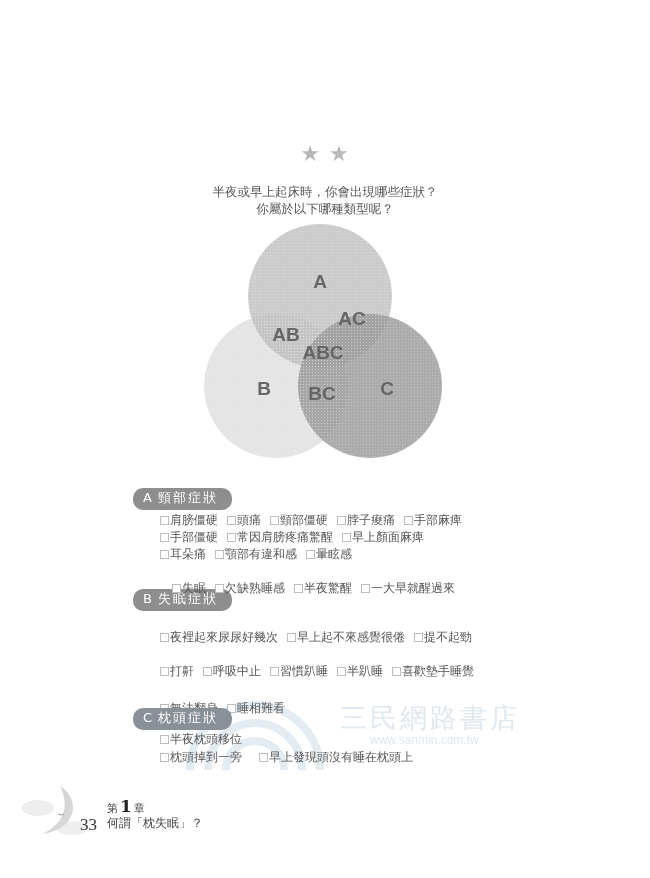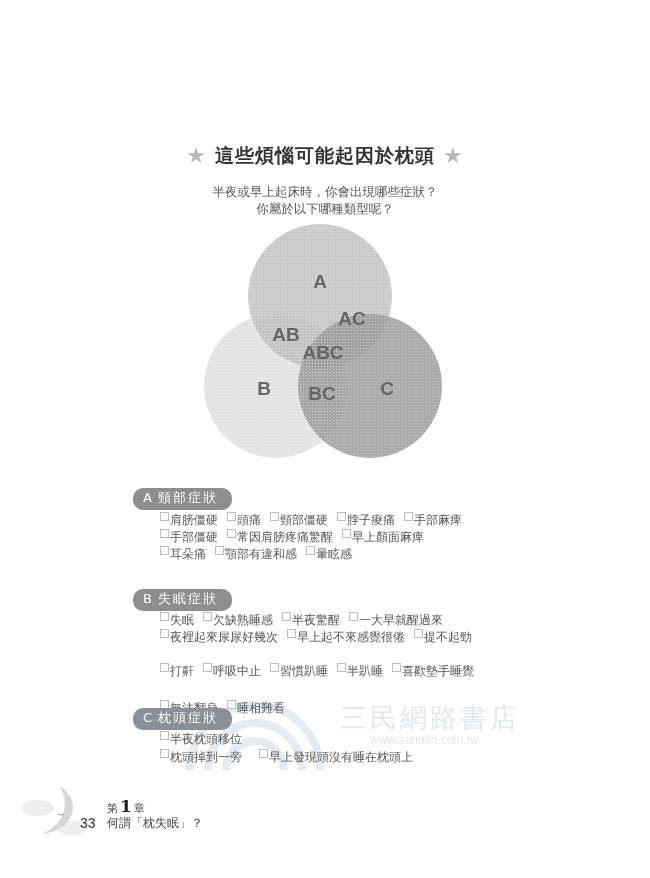--- a/index.html
+++ b/index.html
@@ -25,46 +25,45 @@
     .pill {
       position: absolute; left: 133px; height: 22px; border-radius: 10px;
       background: #8e8e8e; color: #ffffff; font-size: 13px; line-height: 19px;
       padding: 0 14px 0 10px; letter-spacing: 2px; white-space: nowrap;
     }
     .pill .letter { margin-right: 6px; letter-spacing: 0; }
     .row {
       position: absolute; left: 160px; height: 17px; font-size: 12px; line-height: 17px;
       white-space: nowrap; color: #555; display: flex;
     }
-    .item { display: inline-flex; align-items: flex-start; margin-right: 9px; }
+    .item { display: inline-flex; align-items: center; margin-right: 9px; }
     .cb {
       display: inline-block; width: 9px; height: 9px; border: 1px solid #bdbdbd;
       background: #fff; margin-right: 1px; box-sizing: border-box;
     }
     .watermark {
       position: absolute; left: 340px; top: 700px; font-family: "DejaVu Serif", serif;
       font-size: 27px; color: #dfe7ef; letter-spacing: 3px; white-space: nowrap;
     }
     .watermark-url {
       position: absolute; left: 370px; top: 733px; font-size: 12px; color: #dfe7ef;
       font-family: "Liberation Sans", sans-serif; white-space: nowrap;
     }
     .wm-arcs { position: absolute; left: 180px; top: 700px; }
     .footer-chapter { position: absolute; left: 107px; top: 796px; font-size: 11px; color: #444; text-align: center; }
     .footer-chapter .num { font-family: "DejaVu Serif", serif; font-weight: bold; font-size: 17px; color: #222; margin: 0 2px; }
     .footer-title { position: absolute; left: 107px; top: 815px; font-size: 12px; color: #444; }
-    .page-num { position: absolute; left: 80px; top: 815px; font-family: Liberation Sans, sans-serif; font-size: 14px; color: #333; }
+    .page-num { position: absolute; left: 80px; top: 815px; font-family: Liberation Serif, serif; font-size: 17px; color: #333; }
     .moon { position: absolute; left: 20px; top: 780px; }
   </style>
 </head>
 <body>
 
 <div class="title-row">
   <span class="star">★</span>
-  <span>這些煩惱可能起因於枕頭</span>
   <span class="star">★</span>
 </div>
 <div class="subtitle" style="top:183px;">半夜或早上起床時，你會出現哪些症狀？</div>
 <div class="subtitle" style="top:200px;">你屬於以下哪種類型呢？</div>
 
 <svg class="venn" width="650" height="878" viewBox="0 0 650 878">
   <defs>
     <pattern id="dots" width="3" height="3" patternUnits="userSpaceOnUse">
       <rect width="3" height="3" fill="transparent"></rect>
       <rect width="1" height="1" fill="#ffffff" opacity="0.25"></rect>
@@ -143,21 +142,21 @@
     </span>
   <span class="item">
       <span class="cb"></span>
       <span>暈眩感</span>
     </span>
 </div>
 
 <div class="pill" style="top:589px;">
   <span class="letter">B</span><span>失眠症狀</span>
 </div>
-<div class="row" style="top:612px;">
+<div class="row" style="top:580px;margin-left:12px;">
   <span class="item">
       <span class="cb"></span>
       <span>失眠</span>
     </span>
   <span class="item">
       <span class="cb"></span>
       <span>欠缺熟睡感</span>
     </span>
   <span class="item">
       <span class="cb"></span>

